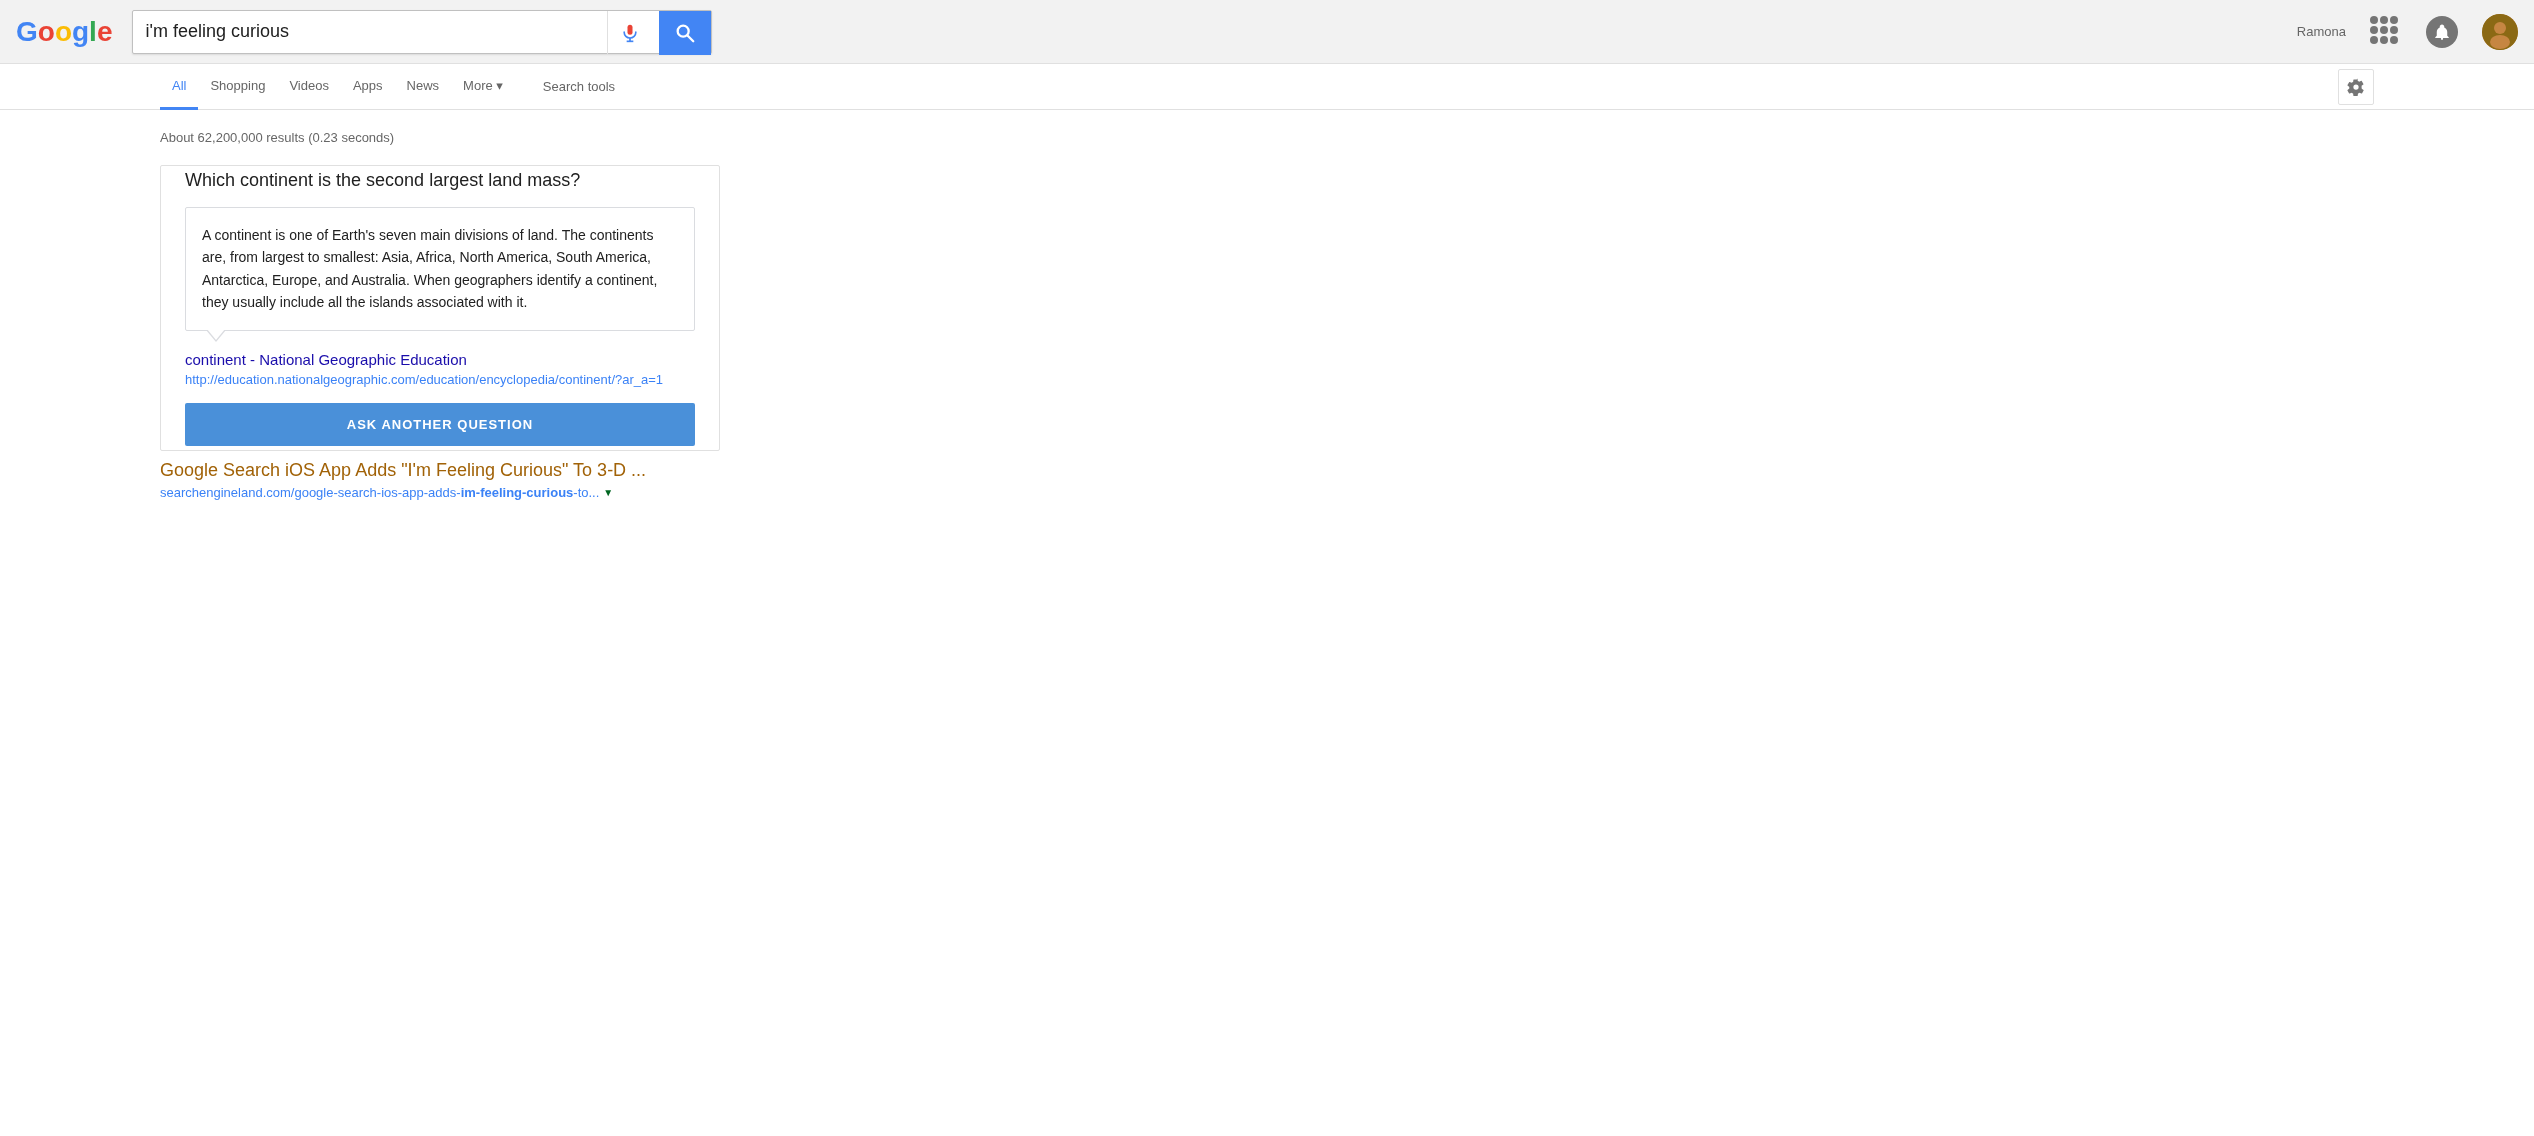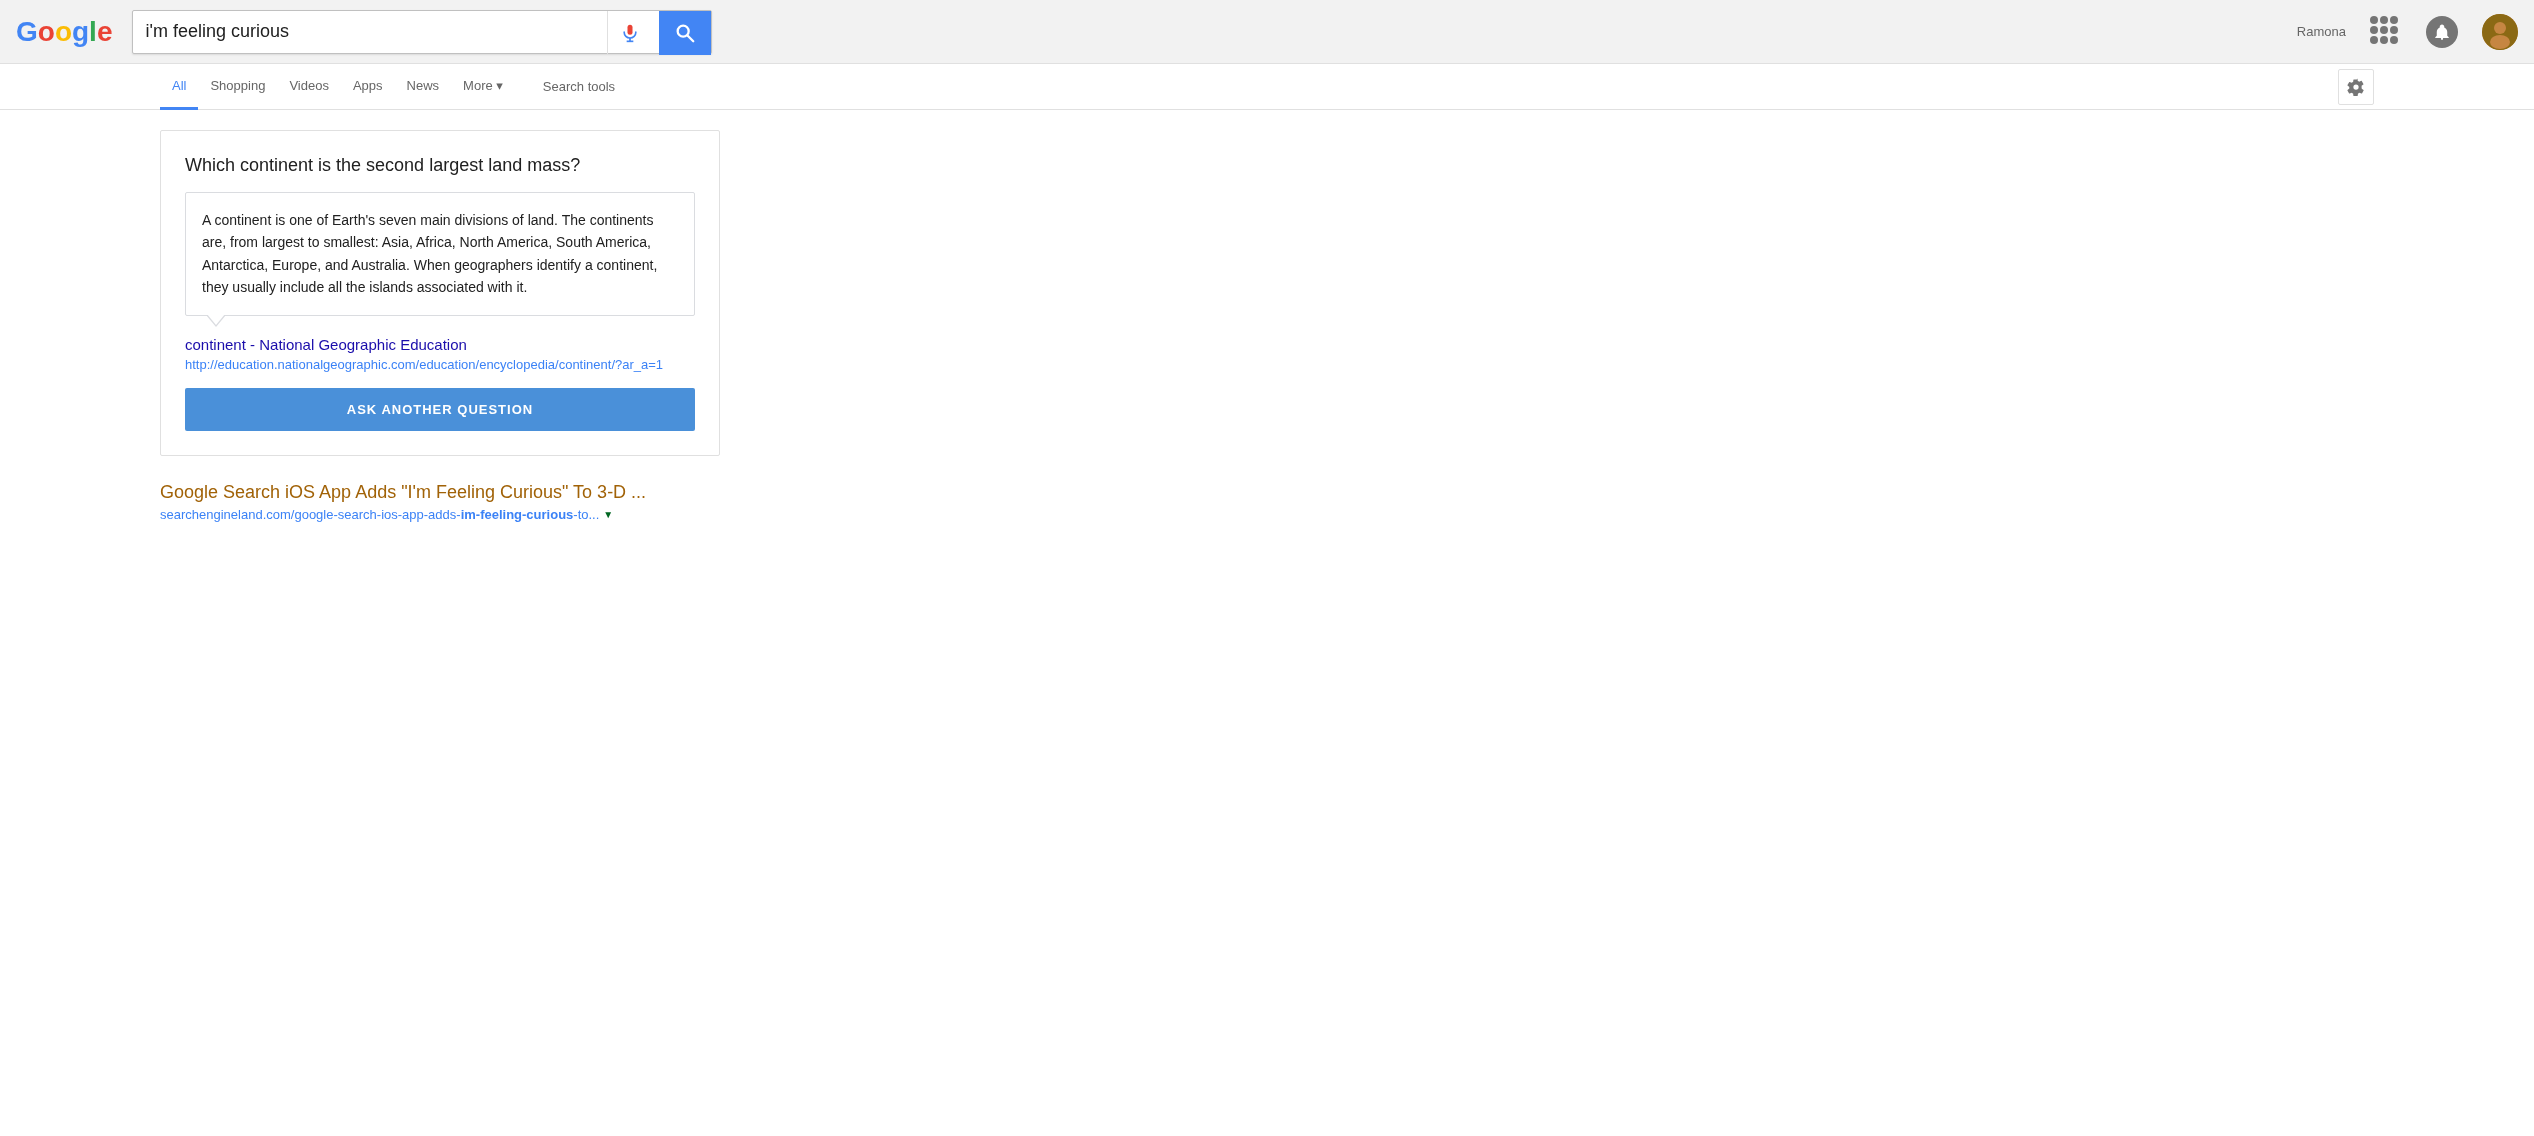--- a/index.html
+++ b/index.html
@@ -166,23 +166,23 @@
     #results-count {
       font-size: 13px;
       color: #666;
       margin-bottom: 20px;
     }
 
     
     #featured-card {
       border: 1px solid #e0e0e0;
       border-radius: 2px;
-      padding: 24px 24px;
+      padding: 4px 24px;
       max-width: 560px;
-      margin-bottom: 26px;
+      margin-bottom: 9px;
     }
     #question-title {
       font-size: 18px;
       color: #212121;
       margin-bottom: 16px;
       font-weight: 400;
     }
     #answer-box {
       border: 1px solid #dadce0;
       border-radius: 2px;
@@ -352,20 +352,21 @@
   <a class="nav-item" href="#">More ▾</a>
   <div id="search-tools-btn">Search tools</div>
   <div id="settings-btn">
     <svg width="18" height="18" viewBox="0 0 24 24">
       <path d="M12 15.5A3.5 3.5 0 018.5 12 3.5 3.5 0 0112 8.5a3.5 3.5 0 013.5 3.5 3.5 3.5 0 01-3.5 3.5m7.43-2.92c.04-.36.07-.74.07-1.08s-.03-.71-.07-1.08l2.33-1.82a.55.55 0 00.13-.71l-2.21-3.82a.55.55 0 00-.68-.24l-2.74 1.1c-.57-.44-1.19-.81-1.87-1.07l-.42-2.91A.55.55 0 0013.5 2h-4.42a.55.55 0 00-.54.46l-.42 2.91c-.68.26-1.3.63-1.87 1.07L3.51 5.34a.55.55 0 00-.68.24L.62 9.4a.54.54 0 00.13.71L3.08 12c-.04.37-.07.74-.07 1.08s.03.71.07 1.08l-2.33 1.82a.55.55 0 00-.13.71l2.21 3.82c.14.24.43.33.68.24l2.74-1.1c.57.44 1.19.81 1.87 1.07l.42 2.91c.09.28.35.47.64.47h4.42c.29 0 .55-.19.64-.46l.42-2.92c.68-.26 1.3-.63 1.87-1.07l2.74 1.1c.25.09.54 0 .68-.24l2.21-3.82a.55.55 0 00-.13-.71l-2.33-1.81z" fill="#757575"></path>
     </svg>
   </div>
 </div>
 
 <div id="main">
+  <div id="results-count">About 62,200,000 results (0.23 seconds)</div>
 
   <div id="featured-card">
     <div id="question-title">Which continent is the second largest land mass?</div>
     <div id="answer-box">
       <p id="answer-text">A continent is one of Earth's seven main divisions of land. The continents are, from largest to smallest: Asia, Africa, North America, South America, Antarctica, Europe, and Australia. When geographers identify a continent, they usually include all the islands associated with it.</p>
     </div>
     <a id="source-link" href="#">continent - National Geographic Education</a>
     <div id="source-url">http://education.nationalgeographic.com/education/encyclopedia/continent/?ar_a=1</div>
     <button id="ask-btn">ASK ANOTHER QUESTION</button>
   </div>

